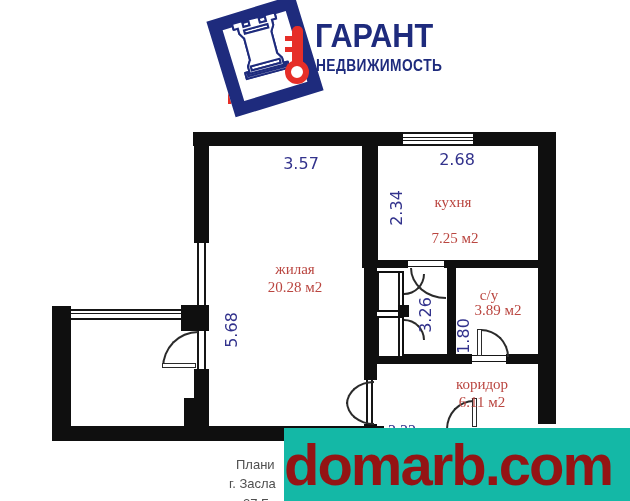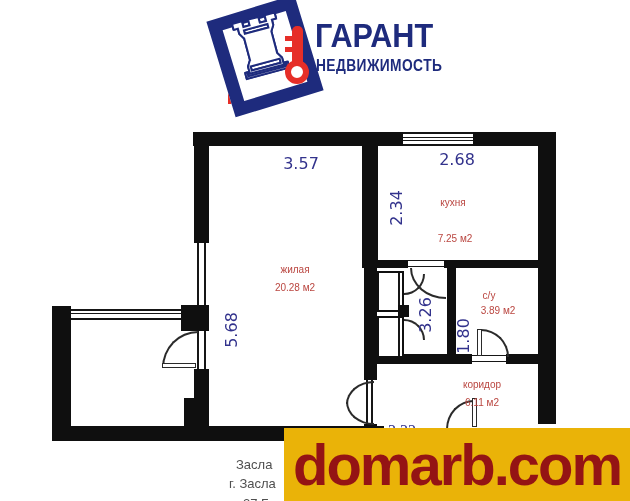--- a/index.html
+++ b/index.html
@@ -7,25 +7,25 @@
          font-family:"Liberation Sans",sans-serif;}
   .w{position:absolute;background:#0f0f0f;}
   .wh{position:absolute;background:#ffffff;}
   .tl{position:absolute;background:#161616;}
   .arc{position:absolute;border:0 solid #2a2a2a;}
   .leaf{position:absolute;background:#fff;border:1px solid #2a2a2a;box-sizing:border-box;}
   .closet{position:absolute;background:#fff;border:2px solid #101010;box-sizing:border-box;}
   .dim{position:absolute;color:#32328c;font-size:16px;font-family:"DejaVu Sans",sans-serif;
        transform:translate(-50%,-50%);white-space:nowrap;z-index:20;}
   .dimv{transform:translate(-50%,-50%) rotate(-90deg);}
-  .room{position:absolute;color:#ba4640;font-size:10px;font-family:Liberation Sans, sans-serif;
+  .room{position:absolute;color:#ba4640;font-size:15px;font-family:Liberation Serif, serif;
         transform:translate(-50%,-50%);white-space:nowrap;z-index:20;}
   .footer-txt{position:absolute;color:#4f4f4f;font-size:13px;z-index:60;white-space:nowrap;}
-  .wm{position:absolute;left:284px;top:428px;width:346px;height:73px;background:#eab308;z-index:50;
-      display:flex;align-items:center;justify-content:center;}
+  .wm{position:absolute;left:284px;top:428px;width:346px;height:73px;background:#14b8a6;z-index:50;
+      display:flex;align-items:center;}
   .wm span{color:#941414;font-weight:bold;font-size:58px;letter-spacing:-2px;
            font-family:"Liberation Sans",sans-serif;}
   
   .logo-red{position:absolute;left:228px;top:18px;width:40px;height:86px;background:#e62e28;z-index:1;}
   .logo-square{position:absolute;left:219px;top:6px;width:66px;height:74px;background:#fff;
                border:13px solid #1e2b7d;transform:rotate(-17deg);z-index:2;}
   .logo-rook{position:absolute;left:226px;top:8px;font-size:78px;line-height:1;color:#ffffff;
              font-family:"DejaVu Sans",sans-serif;transform:rotate(-15deg);z-index:3;
              -webkit-text-stroke:2px #1e2b7d;
              text-shadow:1px 0 #1e2b7d,-1px 0 #1e2b7d,0 1px #1e2b7d,0 -1px #1e2b7d;}
@@ -136,21 +136,21 @@
 
   <div class="room" style="left:295px;top:269px;text-align:center;">жилая</div>
   <div class="room" style="left:295px;top:287px;">20.28 м2</div>
   <div class="room" style="left:453px;top:202px;">кухня</div>
   <div class="room" style="left:455px;top:238px;">7.25 м2</div>
   <div class="room" style="left:489px;top:295px;">с/у</div>
   <div class="room" style="left:498px;top:310px;">3.89 м2</div>
   <div class="room" style="left:482px;top:384px;">коридор</div>
   <div class="room" style="left:482px;top:402px;">6.11 м2</div>
 
-  <div class="footer-txt" style="left:236px;top:457px;">Засла</div>
+  <div class="footer-txt" style="left:236px;top:457px;">Плани</div>
   <div class="footer-txt" style="left:229px;top:476px;">г. Засла</div>
   <div class="footer-txt" style="left:243px;top:496px;">27 Б</div>
 
   <div class="wm">
     <span>domarb.com</span>
   </div>
 
 </div>
 
 </body></html>

